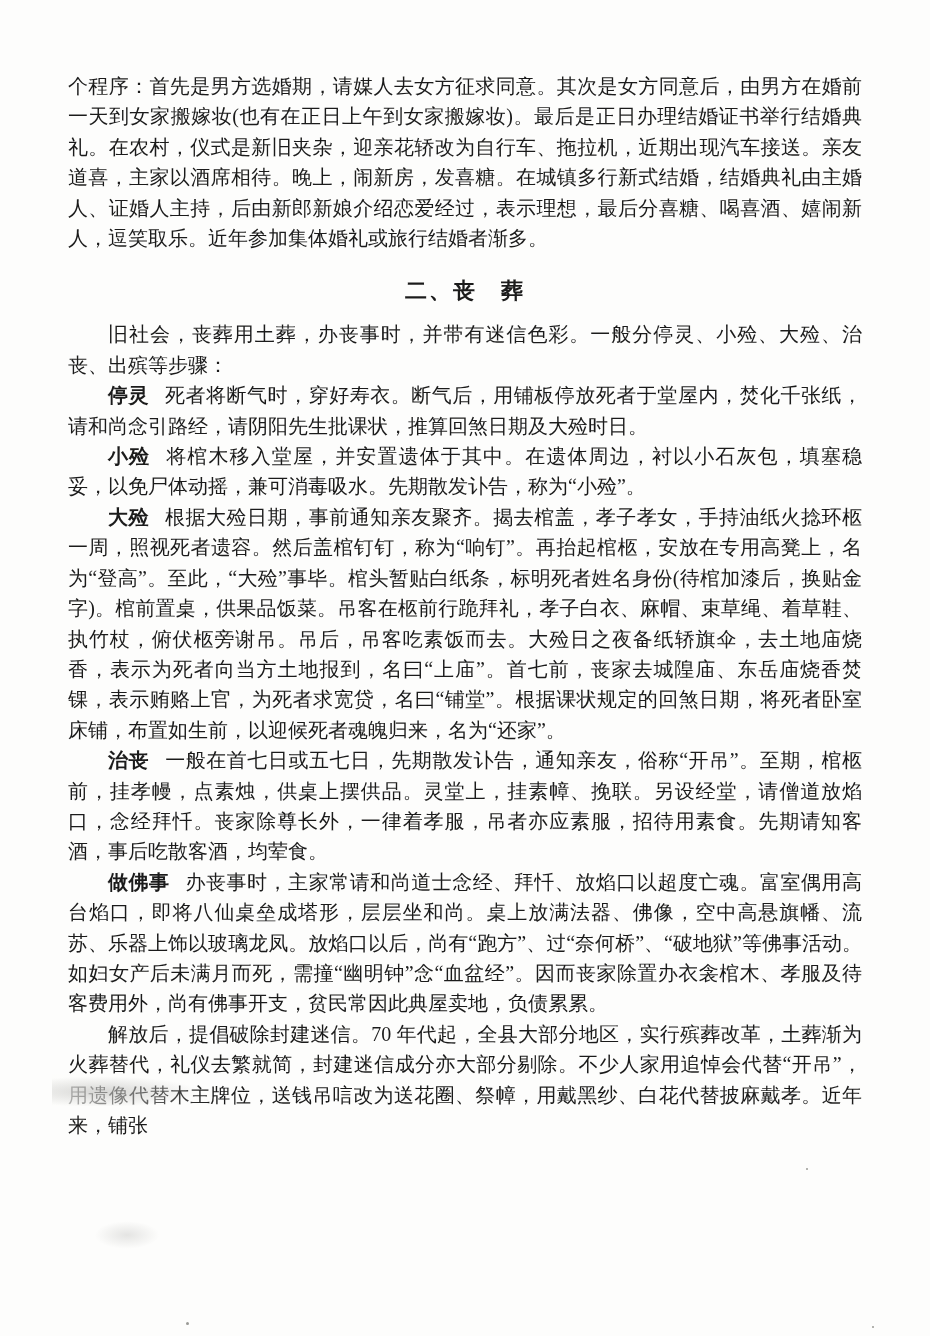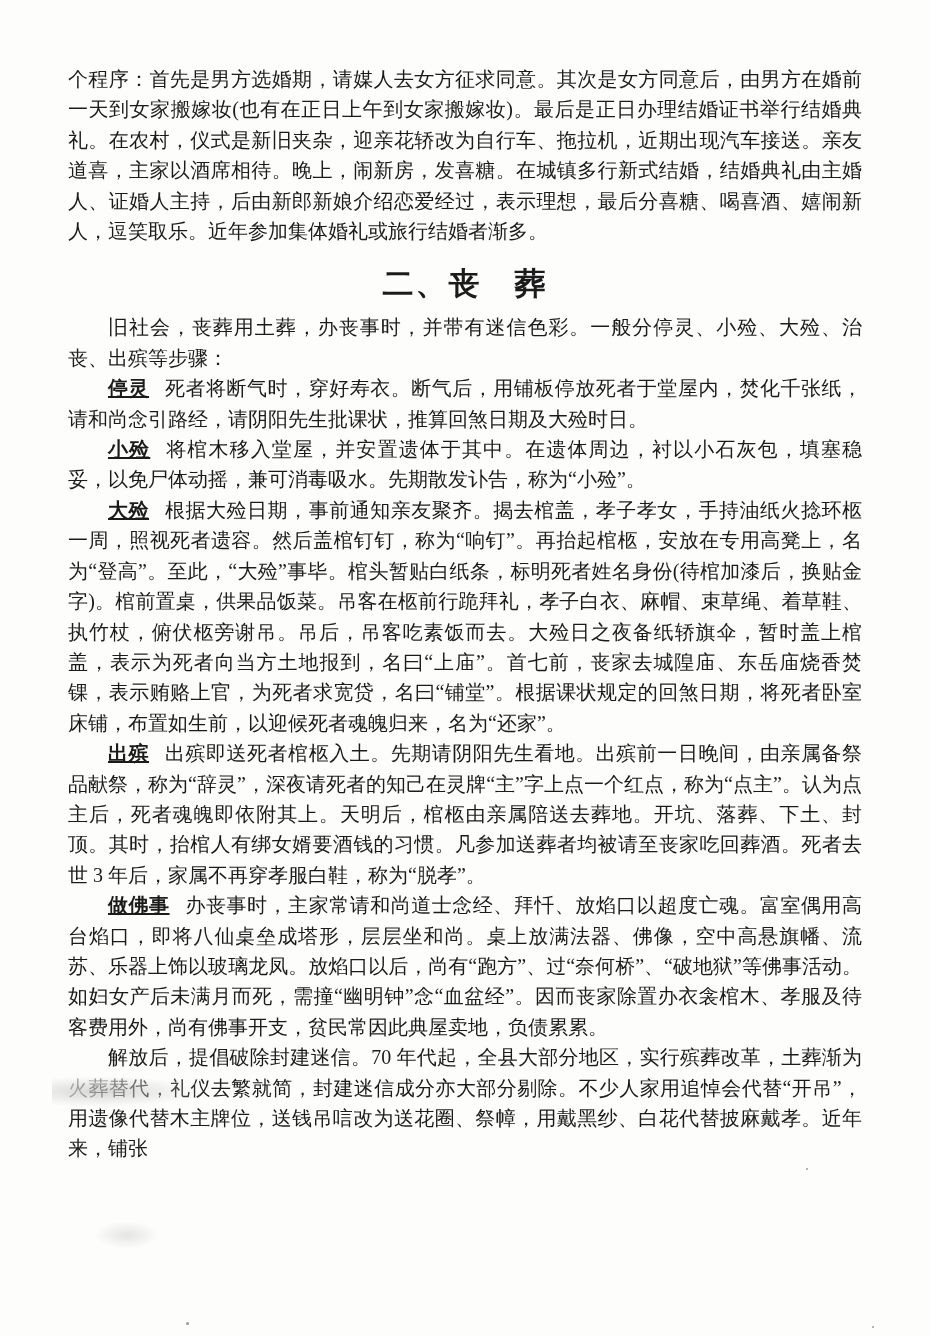--- a/index.html
+++ b/index.html
@@ -10,43 +10,42 @@
   }
   .page{
     position:relative;
     width:930px;height:1336px;
     background:#fdfdfc;
     overflow:hidden;
     color:#1b1b1b;
   }
   .content{
     position:absolute;
-    left:68px;top:64px;width:794px;
+    left:68px;top:71px;width:794px;
     font-size:20px;
     line-height:30.4px;
     text-align:justify;
     text-justify:inter-ideograph;
   }
   p.para{margin:0;text-indent:2em;}
   p.no-indent{text-indent:0;}
   .heading{
     margin:22px 0 12px;
     text-align:center;
     text-indent:0;
     font-weight:bold;
-    font-size:31px;
+    font-size:22px;
     line-height:32px;
     letter-spacing:2px;
     font-family:"Liberation Sans","DejaVu Sans",sans-serif;
   }
   .label{
     font-weight:bold;
     font-family:"Liberation Sans","DejaVu Sans",sans-serif;
     padding-right:0.8em;
-    text-decoration:underline;
   }
   
   .smudge{position:absolute;pointer-events:none;}
   .smudge-1{
     left:52px;top:1074px;width:160px;height:32px;
     background:
       radial-gradient(ellipse at 30% 55%, rgba(125,125,122,0.30), rgba(125,125,122,0) 62%),
       linear-gradient(90deg, rgba(253,253,251,0.75) 0%, rgba(253,253,251,0.35) 55%, rgba(253,253,251,0) 100%);
   }
   .smudge-2{
@@ -72,27 +71,27 @@
 
     <p class="para">
       <b class="label">停灵</b><span>死者将断气时，穿好寿衣。断气后，用铺板停放死者于堂屋内，焚化千张纸，请和尚念引路经，请阴阳先生批课状，推算回煞日期及大殓时日。</span>
     </p>
 
     <p class="para">
       <b class="label">小殓</b><span>将棺木移入堂屋，并安置遗体于其中。在遗体周边，衬以小石灰包，填塞稳妥，以免尸体动摇，兼可消毒吸水。先期散发讣告，称为“小殓”。</span>
     </p>
 
     <p class="para">
-      <b class="label">大殓</b><span>根据大殓日期，事前通知亲友聚齐。揭去棺盖，孝子孝女，手持油纸火捻环柩一周，照视死者遗容。然后盖棺钉钉，称为“响钉”。再抬起棺柩，安放在专用高凳上，名为“登高”。至此，“大殓”事毕。棺头暂贴白纸条，标明死者姓名身份(待棺加漆后，换贴金字)。棺前置桌，供果品饭菜。吊客在柩前行跪拜礼，孝子白衣、麻帽、束草绳、着草鞋、执竹杖，俯伏柩旁谢吊。吊后，吊客吃素饭而去。大殓日之夜备纸轿旗伞，暂时盖上棺盖，表示为死者向当方土地报到，名曰“上庙”。首七前，丧家去城隍庙、东岳庙烧香焚锞，表示贿赂上官，为死者求宽贷，名曰“铺堂”。根据课状规定的回煞日期，将死者卧室床铺，布置如生前，以迎候死者魂魄归来，名为“还家”。</span>
+      <b class="label">大殓</b><span>根据大殓日期，事前通知亲友聚齐。揭去棺盖，孝子孝女，手持油纸火捻环柩一周，照视死者遗容。然后盖棺钉钉，称为“响钉”。再抬起棺柩，安放在专用高凳上，名为“登高”。至此，“大殓”事毕。棺头暂贴白纸条，标明死者姓名身份(待棺加漆后，换贴金字)。棺前置桌，供果品饭菜。吊客在柩前行跪拜礼，孝子白衣、麻帽、束草绳、着草鞋、执竹杖，俯伏柩旁谢吊。吊后，吊客吃素饭而去。大殓日之夜备纸轿旗伞，去土地庙烧香，表示为死者向当方土地报到，名曰“上庙”。首七前，丧家去城隍庙、东岳庙烧香焚锞，表示贿赂上官，为死者求宽贷，名曰“铺堂”。根据课状规定的回煞日期，将死者卧室床铺，布置如生前，以迎候死者魂魄归来，名为“还家”。</span>
     </p>
 
+    <p class="para">
+      <b class="label">治丧</b><span>一般在首七日或五七日，先期散发讣告，通知亲友，俗称“开吊”。至期，棺柩前，挂孝幔，点素烛，供桌上摆供品。灵堂上，挂素幛、挽联。另设经堂，请僧道放焰口，念经拜忏。丧家除尊长外，一律着孝服，吊者亦应素服，招待用素食。先期请知客酒，事后吃散客酒，均荤食。</span>
+    </p>
 
-    <p class="para">
-      <b class="label">出殡</b><span>出殡即送死者棺柩入土。先期请阴阳先生看地。出殡前一日晚间，由亲属备祭品献祭，称为“辞灵”，深夜请死者的知己在灵牌“主”字上点一个红点，称为“点主”。认为点主后，死者魂魄即依附其上。天明后，棺柩由亲属陪送去葬地。开坑、落葬、下土、封顶。其时，抬棺人有绑女婿要酒钱的习惯。凡参加送葬者均被请至丧家吃回葬酒。死者去世 3 年后，家属不再穿孝服白鞋，称为“脱孝”。</span>
-    </p>
 
     <p class="para">
       <b class="label">做佛事</b><span>办丧事时，主家常请和尚道士念经、拜忏、放焰口以超度亡魂。富室偶用高台焰口，即将八仙桌垒成塔形，层层坐和尚。桌上放满法器、佛像，空中高悬旗幡、流苏、乐器上饰以玻璃龙凤。放焰口以后，尚有“跑方”、过“奈何桥”、“破地狱”等佛事活动。如妇女产后未满月而死，需撞“幽明钟”念“血盆经”。因而丧家除置办衣衾棺木、孝服及待客费用外，尚有佛事开支，贫民常因此典屋卖地，负债累累。</span>
     </p>
 
     <p class="para">解放后，提倡破除封建迷信。70 年代起，全县大部分地区，实行殡葬改革，土葬渐为火葬替代，礼仪去繁就简，封建迷信成分亦大部分剔除。不少人家用追悼会代替“开吊”，用遗像代替木主牌位，送钱吊唁改为送花圈、祭幛，用戴黑纱、白花代替披麻戴孝。近年来，铺张</p>
 
   </div>
 
   <div class="smudge smudge-1"></div>

